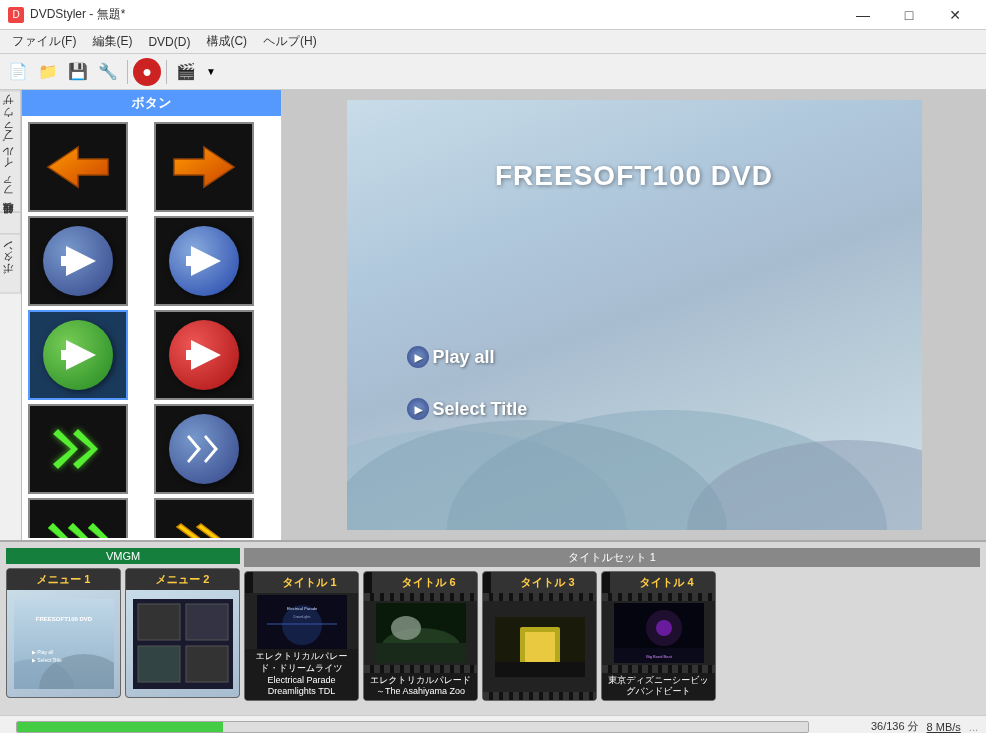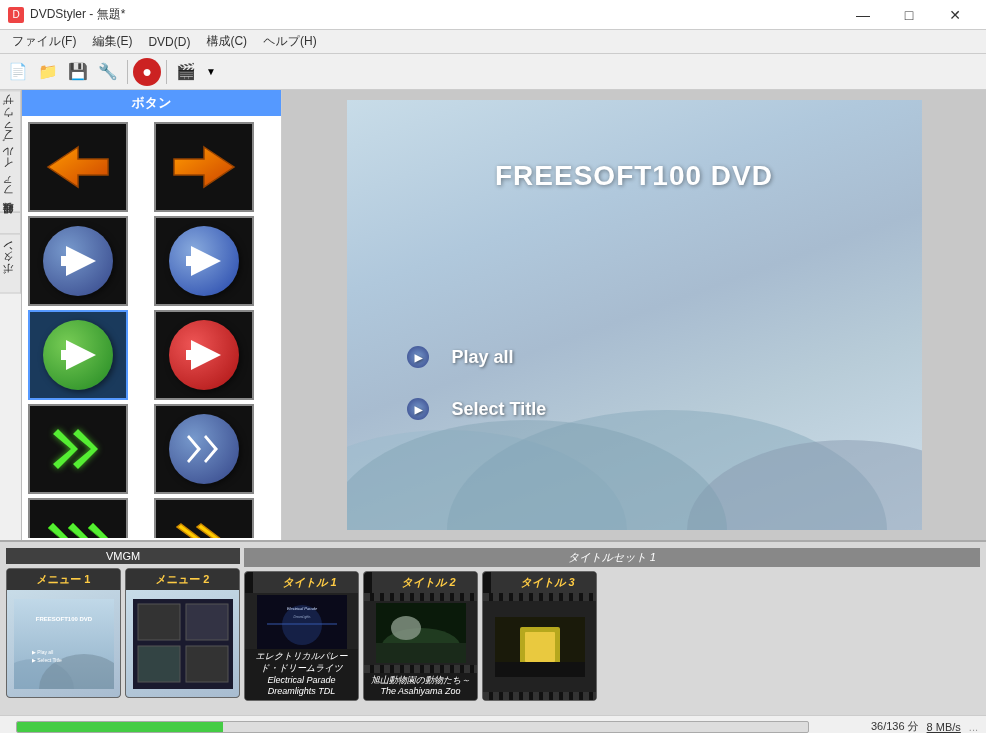--- a/index.html
+++ b/index.html
@@ -29,29 +29,29 @@
 
     
     .left-panel { width: 260px; background: #fff; border-right: 1px solid #ccc; display: flex; flex-direction: column; }
     .left-panel-header { background: #5599ff; color: white; text-align: center; padding: 4px; font-size: 13px; font-weight: bold; }
     .button-grid { display: grid; grid-template-columns: repeat(2, 1fr); gap: 4px; padding: 6px; }
     .button-item { width: 100px; height: 90px; border: 2px solid #888; background: #111; display: flex; align-items: center; justify-content: center; cursor: pointer; position: relative; overflow: hidden; }
     .button-item.selected { border-color: #5599ff; background: #1a3a5c; }
     .preview-canvas { width: 575px; height: 430px; background: linear-gradient(160deg, #c8dce8 0%, #b0c8dc 30%, #a8bcd0 50%, #b8ccd8 70%, #d0e0ec 100%); position: relative; display: flex; flex-direction: column; align-items: center; justify-content: flex-start; padding-top: 60px; }
     .preview-title { font-size: 28px; font-weight: bold; color: white; text-shadow: 1px 1px 4px rgba(0,0,0,0.4); letter-spacing: 1px; margin-bottom: 80px; position: relative; z-index: 2; }
     .preview-buttons { position: absolute; bottom: 100px; left: 60px; z-index: 2; }
-    .preview-btn { display: flex; align-items: center; gap: 23px; margin-bottom: 10px; color: white; font-size: 18px; font-weight: bold; text-shadow: 1px 1px 3px rgba(0,0,0,0.5); margin-top: 30px; }
+    .preview-btn { display: flex; align-items: center; gap: 4px; margin-bottom: 10px; color: white; font-size: 18px; font-weight: bold; text-shadow: 1px 1px 3px rgba(0,0,0,0.5); margin-top: 30px; }
     .preview-btn-icon { width: 22px; height: 22px; background: radial-gradient(circle, #7799cc, #334488); border-radius: 50%; display: flex; align-items: center; justify-content: center; }
     .preview-btn-icon::after { content: '▶'; color: white; font-size: 10px; margin-left: 2px; }
 
     
     .bottom-panel { height: 175px; background: #d8d8d8; border-top: 2px solid #aaa; display: flex; padding: 6px; gap: 4px; overflow-x: auto; }
     .vmgm-section { display: flex; flex-direction: column; min-width: 130px; }
-    .section-label { background: #404040; color: white; text-align: center; font-size: 11px; padding: 2px 6px; margin-bottom: 4px; }
-    .titlerset-section { display: flex; flex-direction: column; flex: 1; font-style: italic; }
+    .section-label { background: #15803d; color: white; text-align: center; font-size: 11px; padding: 2px 6px; margin-bottom: 4px; }
+    .titlerset-section { display: flex; flex-direction: column; flex: 1; }
     .titlerset-label { background: #888; color: white; text-align: center; font-size: 11px; padding: 2px 6px; margin-bottom: 4px; }
     .menu-items { display: flex; gap: 4px; }
     .menu-thumb { width: 115px; height: 130px; background: #222; border-radius: 4px; border: 1px solid #666; cursor: pointer; display: flex; flex-direction: column; align-items: center; justify-content: flex-start; overflow: hidden; }
     .menu-thumb-label { color: #ffcc44; font-size: 11px; font-weight: bold; padding: 3px 4px; text-align: center; background: #333; width: 100%; }
     .menu-thumb-preview { flex: 1; width: 100%; background: linear-gradient(160deg, #c8dce8, #a8bcd0); display: flex; align-items: center; justify-content: center; position: relative; overflow: hidden; }
     .title-items { display: flex; gap: 4px; }
     .title-thumb { width: 115px; height: 130px; background: #111; border-radius: 4px; border: 1px solid #666; cursor: pointer; display: flex; flex-direction: column; align-items: center; overflow: hidden; }
     .title-thumb-label { color: #ffcc44; font-size: 11px; font-weight: bold; padding: 3px 4px; text-align: center; background: #333; width: 100%; margin-left: 16px; }
     .title-thumb-film { flex: 1; width: 100%; background: #222; position: relative; overflow: hidden; display: flex; flex-direction: column; }
     .film-strip-top { height: 8px; background: repeating-linear-gradient(90deg, #333 0px, #333 6px, #111 6px, #111 10px); width: 100%; }
@@ -323,52 +323,69 @@
           <div class="film-strip-bottom"></div>
         </div>
         <div class="title-thumb-desc">
           <span>エレクトリカルパレード・ドリームライツ</span>
           <br>
           <span>Electrical Parade Dreamlights TDL</span>
         </div>
       </div>
 
       <div class="title-thumb">
-        <div class="title-thumb-label">タイトル 2</div>
+        <div class="title-thumb-label">タイトル 6</div>
         <div class="title-thumb-film">
           <div class="film-strip-top"></div>
           <div class="film-content">
             <svg width="90" height="60" viewBox="0 0 90 60">
               <rect width="90" height="60" fill="#0a1a0a"></rect>
               <ellipse cx="45" cy="45" rx="40" ry="20" fill="#2a4a2a" opacity="0.7"></ellipse>
               <ellipse cx="30" cy="25" rx="15" ry="12" fill="#889988" opacity="0.8"></ellipse>
               <rect x="0" y="40" width="90" height="20" fill="#1a2a1a"></rect>
             </svg>
           </div>
           <div class="film-strip-bottom"></div>
         </div>
-        <div class="title-thumb-desc">旭山動物園の動物たち～The Asahiyama Zoo</div>
+        <div class="title-thumb-desc">エレクトリカルパレード～The Asahiyama Zoo</div>
       </div>
 
       <div class="title-thumb">
         <div class="title-thumb-label">タイトル 3</div>
         <div class="title-thumb-film">
           <div class="film-strip-top"></div>
           <div class="film-content">
             <svg width="90" height="60" viewBox="0 0 90 60">
               <rect width="90" height="60" fill="#1a1a0a"></rect>
               <rect x="25" y="10" width="40" height="40" fill="#ddcc22" opacity="0.8" rx="2"></rect>
               <rect x="30" y="15" width="30" height="30" fill="#eecc44" opacity="0.9" rx="1"></rect>
               <rect x="0" y="45" width="90" height="15" fill="#111"></rect>
             </svg>
           </div>
           <div class="film-strip-bottom"></div>
         </div>
       </div>
 
+      <div class="title-thumb">
+        <div class="title-thumb-label">タイトル 4</div>
+        <div class="title-thumb-film">
+          <div class="film-strip-top"></div>
+          <div class="film-content">
+            <svg width="90" height="60" viewBox="0 0 90 60">
+              <rect width="90" height="60" fill="#050510"></rect>
+              <circle cx="50" cy="25" r="18" fill="#221133" opacity="0.9"></circle>
+              <circle cx="50" cy="25" r="8" fill="#8822cc" opacity="0.7"></circle>
+              <rect x="0" y="45" width="90" height="15" fill="#0a0a1a"></rect>
+              <text x="45" y="55" text-anchor="middle" fill="#cc88ff" font-size="4">Big Band Beat</text>
+            </svg>
+          </div>
+          <div class="film-strip-bottom"></div>
+        </div>
+        <div class="title-thumb-desc">東京ディズニーシービッグバンドビート</div>
+      </div>
 
     </div>
   </div>
 
 </div>
 
 <div class="status-bar">
   <div class="status-progress">
     <div class="status-progress-bar" style="width: 26%;"></div>
   </div>

